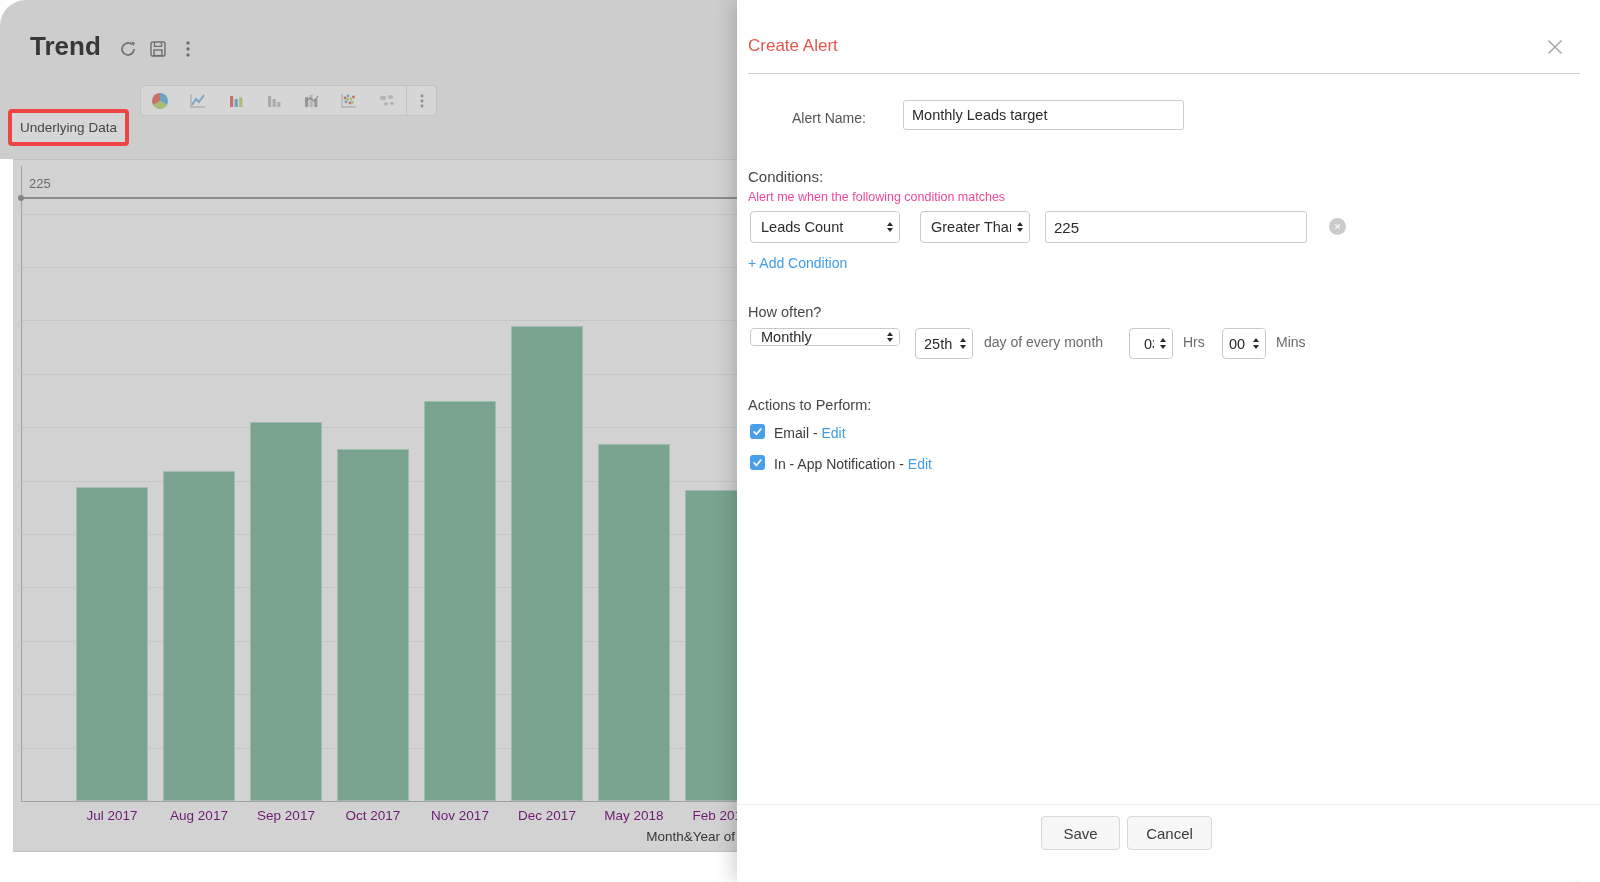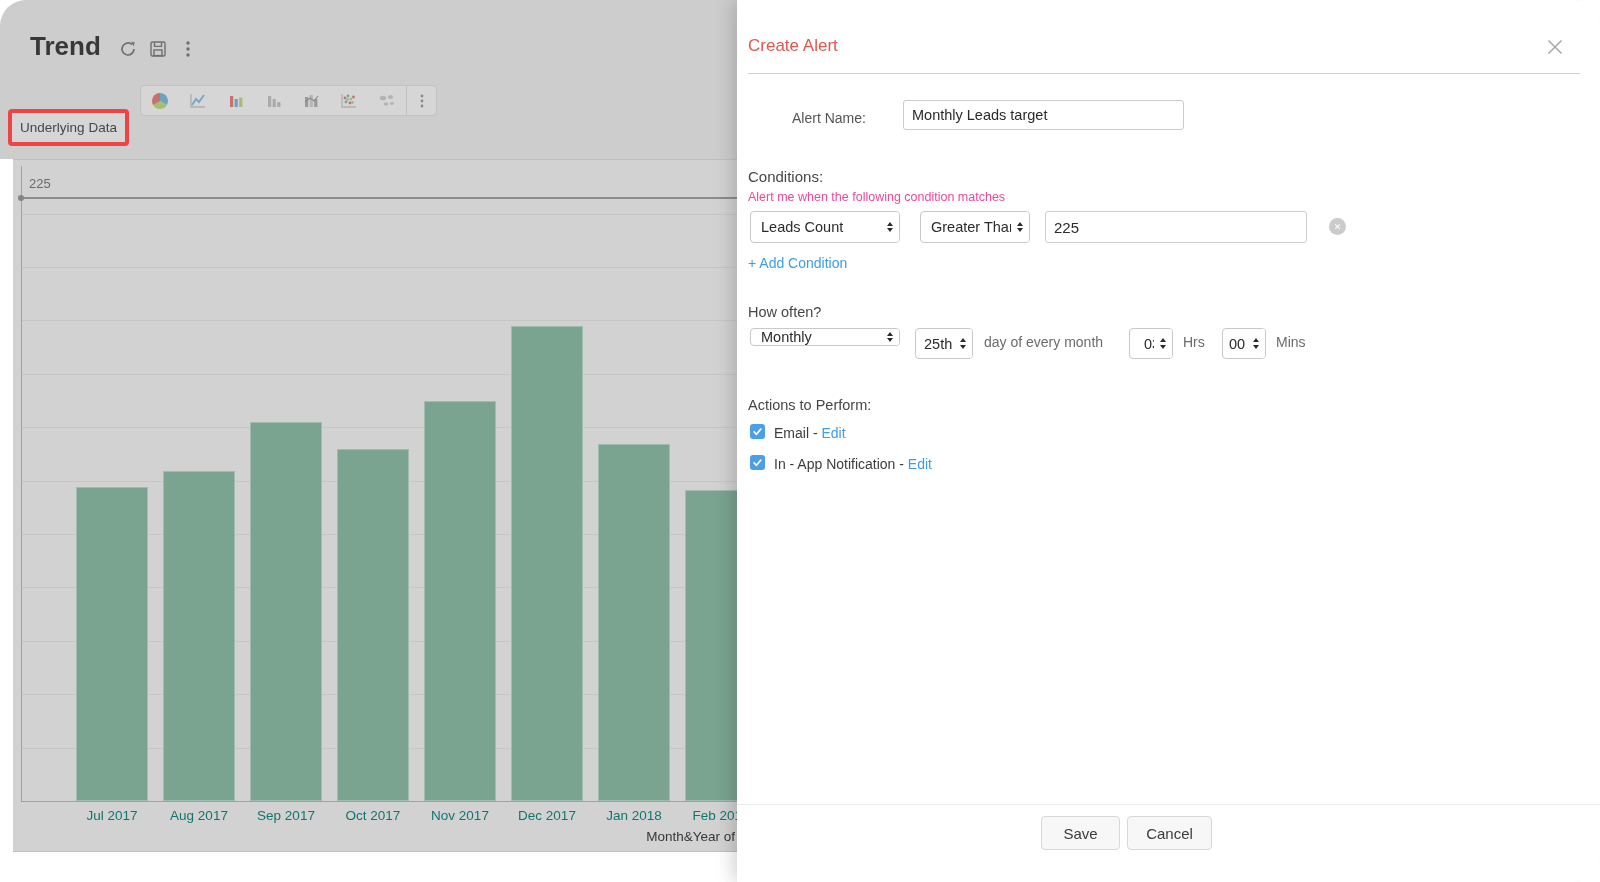--- a/index.html
+++ b/index.html
@@ -17,21 +17,21 @@
   .ct-dots{width:29px;height:29px;display:flex;align-items:center;justify-content:center;}
   
   .chart-card{position:absolute;left:13px;top:159px;width:724px;height:693px;background:#d2d2d2;border-top:1px solid #c0c0c0;border-bottom:1px solid #c0c0c0;overflow:hidden;box-sizing:border-box;}
   .gridline{position:absolute;left:8px;right:0;height:1px;background:#c6c6c6;}
   .y-axis{position:absolute;left:8px;top:6px;width:1px;height:635px;background:#a2a2a2;}
   .x-axis{position:absolute;left:8px;right:0;top:641px;height:1px;background:#a2a2a2;}
   .threshold-line{position:absolute;left:8px;right:0;top:37px;height:2px;background:#8c8c8c;}
   .threshold-dot{position:absolute;left:5px;top:35px;width:6px;height:6px;border-radius:50%;background:#848484;}
   .threshold-label{position:absolute;left:16px;top:16px;font-size:13px;color:#6a6a6a;}
   .bar{position:absolute;width:72px;background:#7aa48f;border:1px solid rgba(255,255,255,0.28);box-sizing:border-box;}
-  .xlabel{position:absolute;top:648px;width:87px;text-align:center;font-size:13.5px;color:#0f766e;}
+  .xlabel{position:absolute;top:648px;width:87px;text-align:center;font-size:13.5px;color:#701a75;}
   .axis-title{position:absolute;right:2px;top:669px;font-size:13.5px;color:#373737;white-space:nowrap;}
   
   .panel{position:absolute;left:737px;top:0;width:863px;height:882px;background:#ffffff;box-shadow:-4px 0 18px rgba(0,0,0,0.18);}
   .panel-title{position:absolute;left:11px;top:36px;font-size:17px;color:#e2574c;}
   .panel-close{position:absolute;left:806px;top:35px;width:24px;height:24px;cursor:pointer;}
   .panel-div{position:absolute;left:11px;top:73px;width:832px;height:1px;background:#d2d2d2;}
   .lbl{position:absolute;font-size:14px;color:#555555;margin-left:44px;}
   .sec-lbl{position:absolute;font-size:15px;color:#464646;}
   .hint{position:absolute;font-size:12.5px;color:#ec4899;}
   .txt-input{position:absolute;border:1px solid #cccccc;border-radius:3px;font-size:14.5px;color:#2b2b2b;padding:0 8px;box-sizing:border-box;background:#fff;font-family:inherit;}
@@ -180,21 +180,21 @@
       <div class="threshold-line"></div>
       <div class="threshold-dot"></div>
       <div class="threshold-label">225</div>
       <div id="xlabels">
           <div class="xlabel" style="left: 55.5px;">Jul 2017</div>
           <div class="xlabel" style="left: 142.5px;">Aug 2017</div>
           <div class="xlabel" style="left: 229.5px;">Sep 2017</div>
           <div class="xlabel" style="left: 316.5px;">Oct 2017</div>
           <div class="xlabel" style="left: 403.5px;">Nov 2017</div>
           <div class="xlabel" style="left: 490.5px;">Dec 2017</div>
-          <div class="xlabel" style="left: 577.5px;">Jan 2018</div>
+          <div class="xlabel" style="left: 577.5px;">May 2018</div>
           <div class="xlabel" style="left: 664.5px;">Feb 2018</div>
         </div>
       <div class="axis-title">Month&amp;Year of</div>
     </div>
   </div>
 
   <div class="panel">
     <div class="panel-title">Create Alert</div>
     <div class="panel-close">
       <svg width="24" height="24" viewBox="0 0 22 22">

